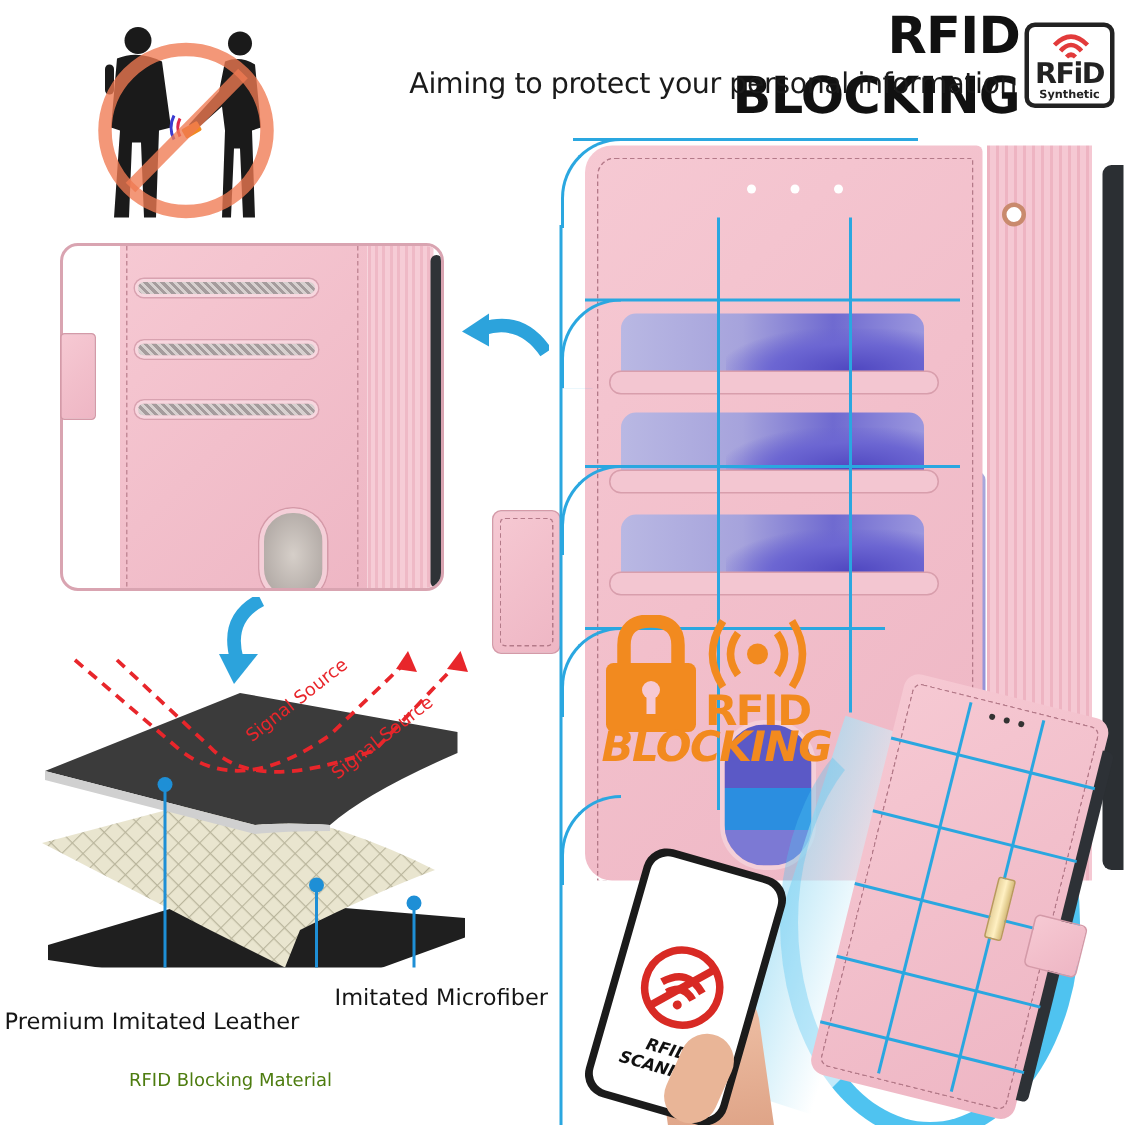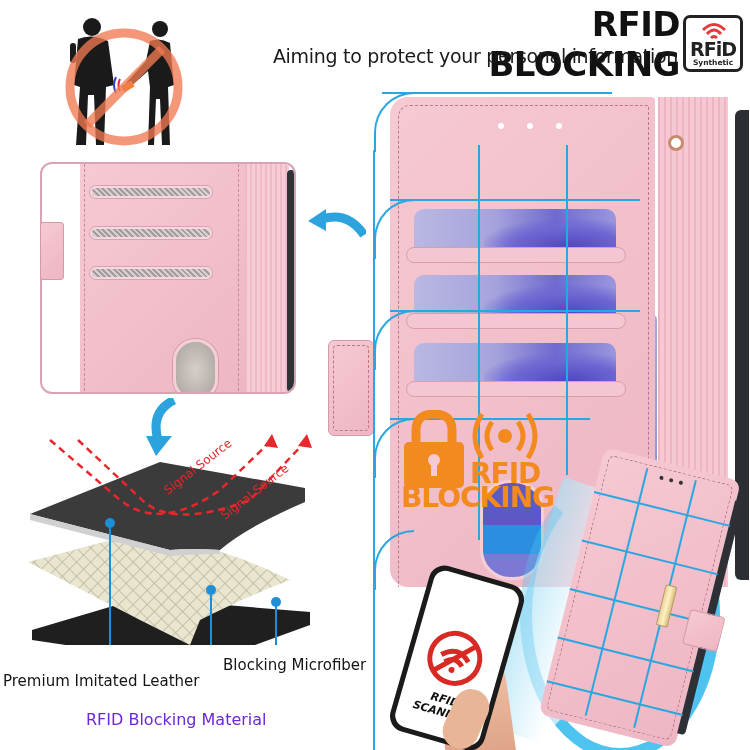--- a/index.html
+++ b/index.html
@@ -57,21 +57,21 @@
     .blue-line { position: absolute; background: #2aa7e0; }
     .blue-arc { position: absolute; border: 2px solid #2aa7e0; border-right: none; border-bottom: none; border-radius: 40px 0 0 0; }
 
     
     .tab-right { position: absolute; left: 328px; top: 340px; width: 46px; height: 96px; border: 1px solid #d49aa8; border-radius: 6px; }
     .tab-right .s { position: absolute; left: 4px; top: 4px; right: 4px; bottom: 4px; border: 1.5px dashed #b47a89; border-radius: 4px; }
 
     
     .lock { position: absolute; left: 402px; top: 410px; }
     .rfid-orange { position: absolute; left: 470px; top: 459px; font-weight: bold; font-size: 28px; color: #f28a1f; letter-spacing: -1px; line-height: 30px; }
-    .blocking-orange { position: absolute; left: 401px; top: 483px; font-weight: bold; font-size: 28px; color: #f28a1f; letter-spacing: -1px; line-height: 30px; }
+    .blocking-orange { position: absolute; left: 401px; top: 483px; font-weight: bold; font-size: 28px; color: #f28a1f; letter-spacing: -1px; line-height: 30px; font-style: italic; }
     .rfid-signal { position: absolute; left: 470px; top: 410px; }
 
     
     .oval-right { position: absolute; left: 480px; top: 480px; width: 64px; height: 100px; border-radius: 30px;
       background: linear-gradient(#5b59c6 0 45%, #2b8ee0 45% 75%, #7c79d4 75%); border: 3px solid #f4cfd8; }
 
     
     .small-wallet-wrap { position: absolute; left: 548px; top: 460px; width: 180px; height: 290px; transform: rotate(14deg); transform-origin: 50% 50%; }
     .small-wallet { position: absolute; left: 20px; top: 0; width: 140px; height: 275px; border-radius: 10px; }
     .small-wallet .stitch { position: absolute; left: 6px; top: 6px; right: 6px; bottom: 6px; border: 1.5px dashed #b47a89; border-radius: 6px; }
@@ -90,21 +90,21 @@
     .phone .screen { position: absolute; left: 5px; top: 5px; right: 5px; bottom: 5px; border-radius: 12px; background: #fff; }
     .phone .scanner-text { position: absolute; left: 0; top: 118px; width: 88px; text-align: center;
       font-weight: bold; font-size: 11px; line-height: 13px; color: #111; font-style: italic; }
     .phone svg { position: absolute; left: 12px; top: 52px; }
     .thumb { position: absolute; left: 448px; top: 688px; width: 36px; height: 62px; border-radius: 18px; background: #e9b597; transform: rotate(24deg); }
 
     
     .layers { position: absolute; left: 20px; top: 420px; }
 
     .lbl { position: absolute; font-size: 15px; color: #151515; line-height: 18px; white-space: nowrap; }
-    .lbl-blue { position: absolute; font-size: 16px; color: #6d28d9; line-height: 20px; white-space: nowrap; }
+    .lbl-blue { position: absolute; font-size: 12px; color: #4d7c0f; line-height: 20px; white-space: nowrap; }
 
     .people { position: absolute; left: 60px; top: 15px; }
     .big-arrow { position: absolute; }
   </style>
 </head>
 <body>
 
 <svg class="people" width="130" height="135" viewBox="0 0 130 135">
 
   <g fill="#1a1a1a">
@@ -276,14 +276,14 @@
 
   <circle cx="90" cy="103" r="5" fill="#1e8fd6"></circle>
   <line x1="90" y1="103" x2="90" y2="252" stroke="#1e8fd6" stroke-width="2"></line>
   <circle cx="191" cy="170" r="5" fill="#1e8fd6"></circle>
   <line x1="191" y1="170" x2="191" y2="290" stroke="#1e8fd6" stroke-width="2"></line>
   <circle cx="256" cy="182" r="5" fill="#1e8fd6"></circle>
   <line x1="256" y1="182" x2="256" y2="240" stroke="#1e8fd6" stroke-width="2"></line>
 </svg>
 
 <div class="lbl" style="left:3px; top:672px">Premium Imitated Leather</div>
-<div class="lbl" style="left:223px; top:656px">Blocking Microfiber</div>
+<div class="lbl" style="left:223px; top:656px">Imitated Microfiber</div>
 <div class="lbl-blue" style="left:86px; top:710px">RFID Blocking Material</div>
 
 </body></html>

